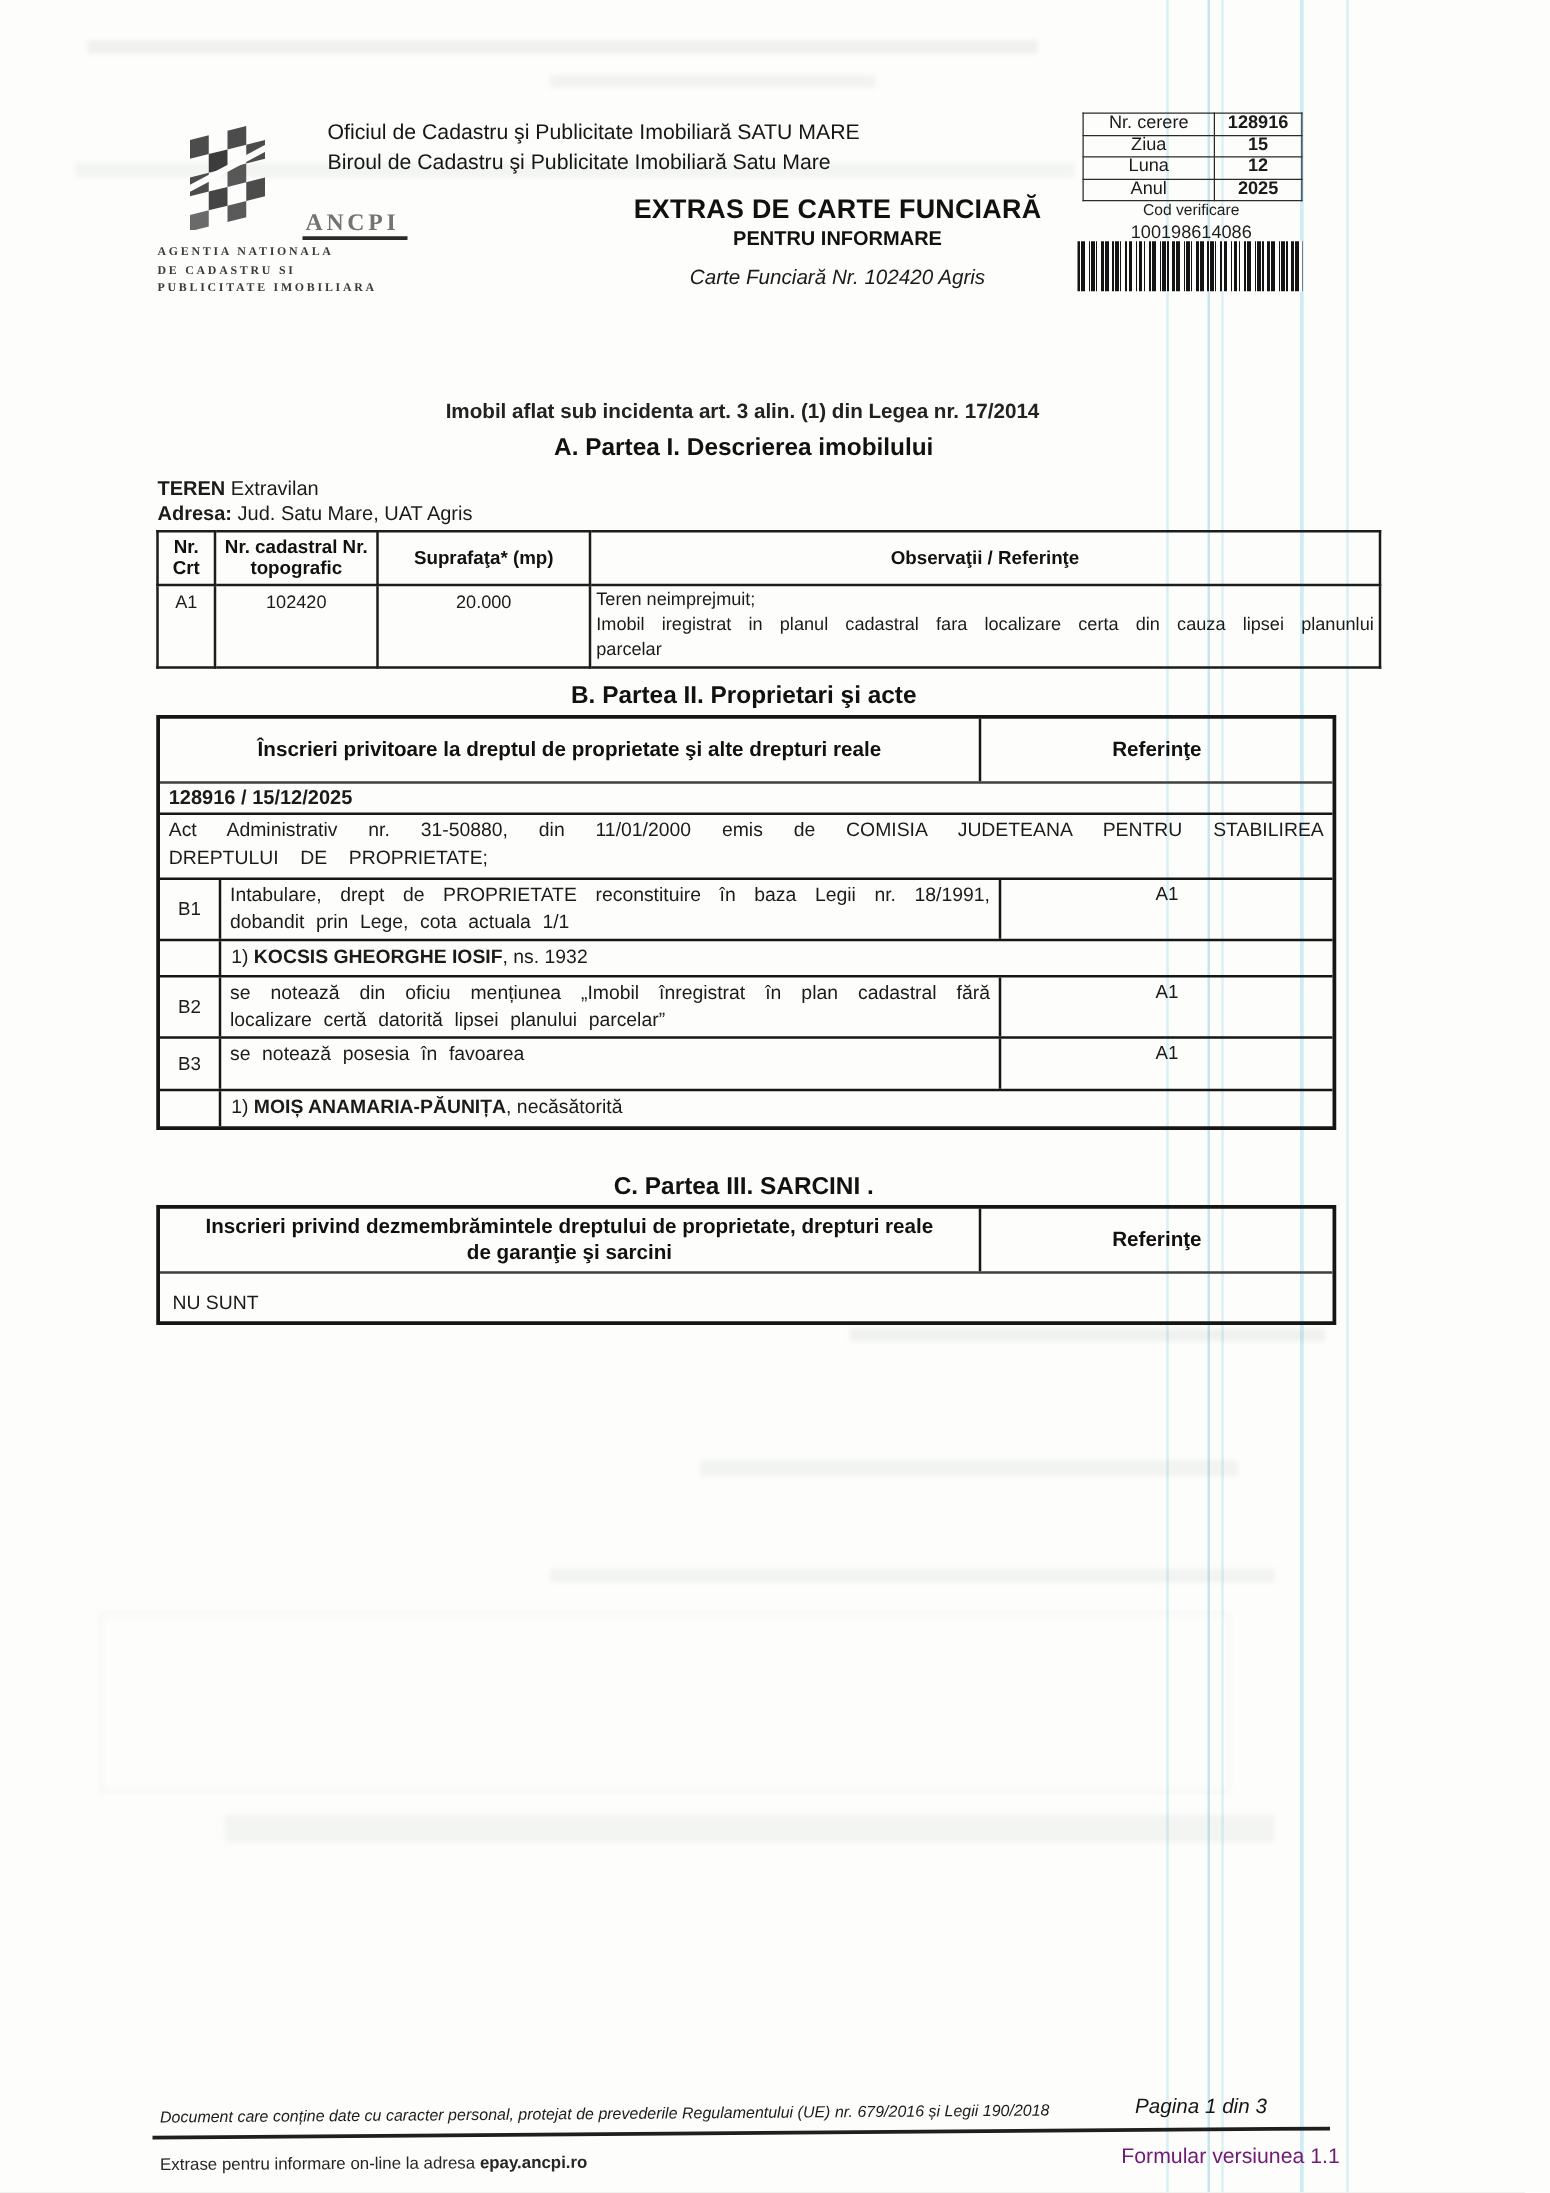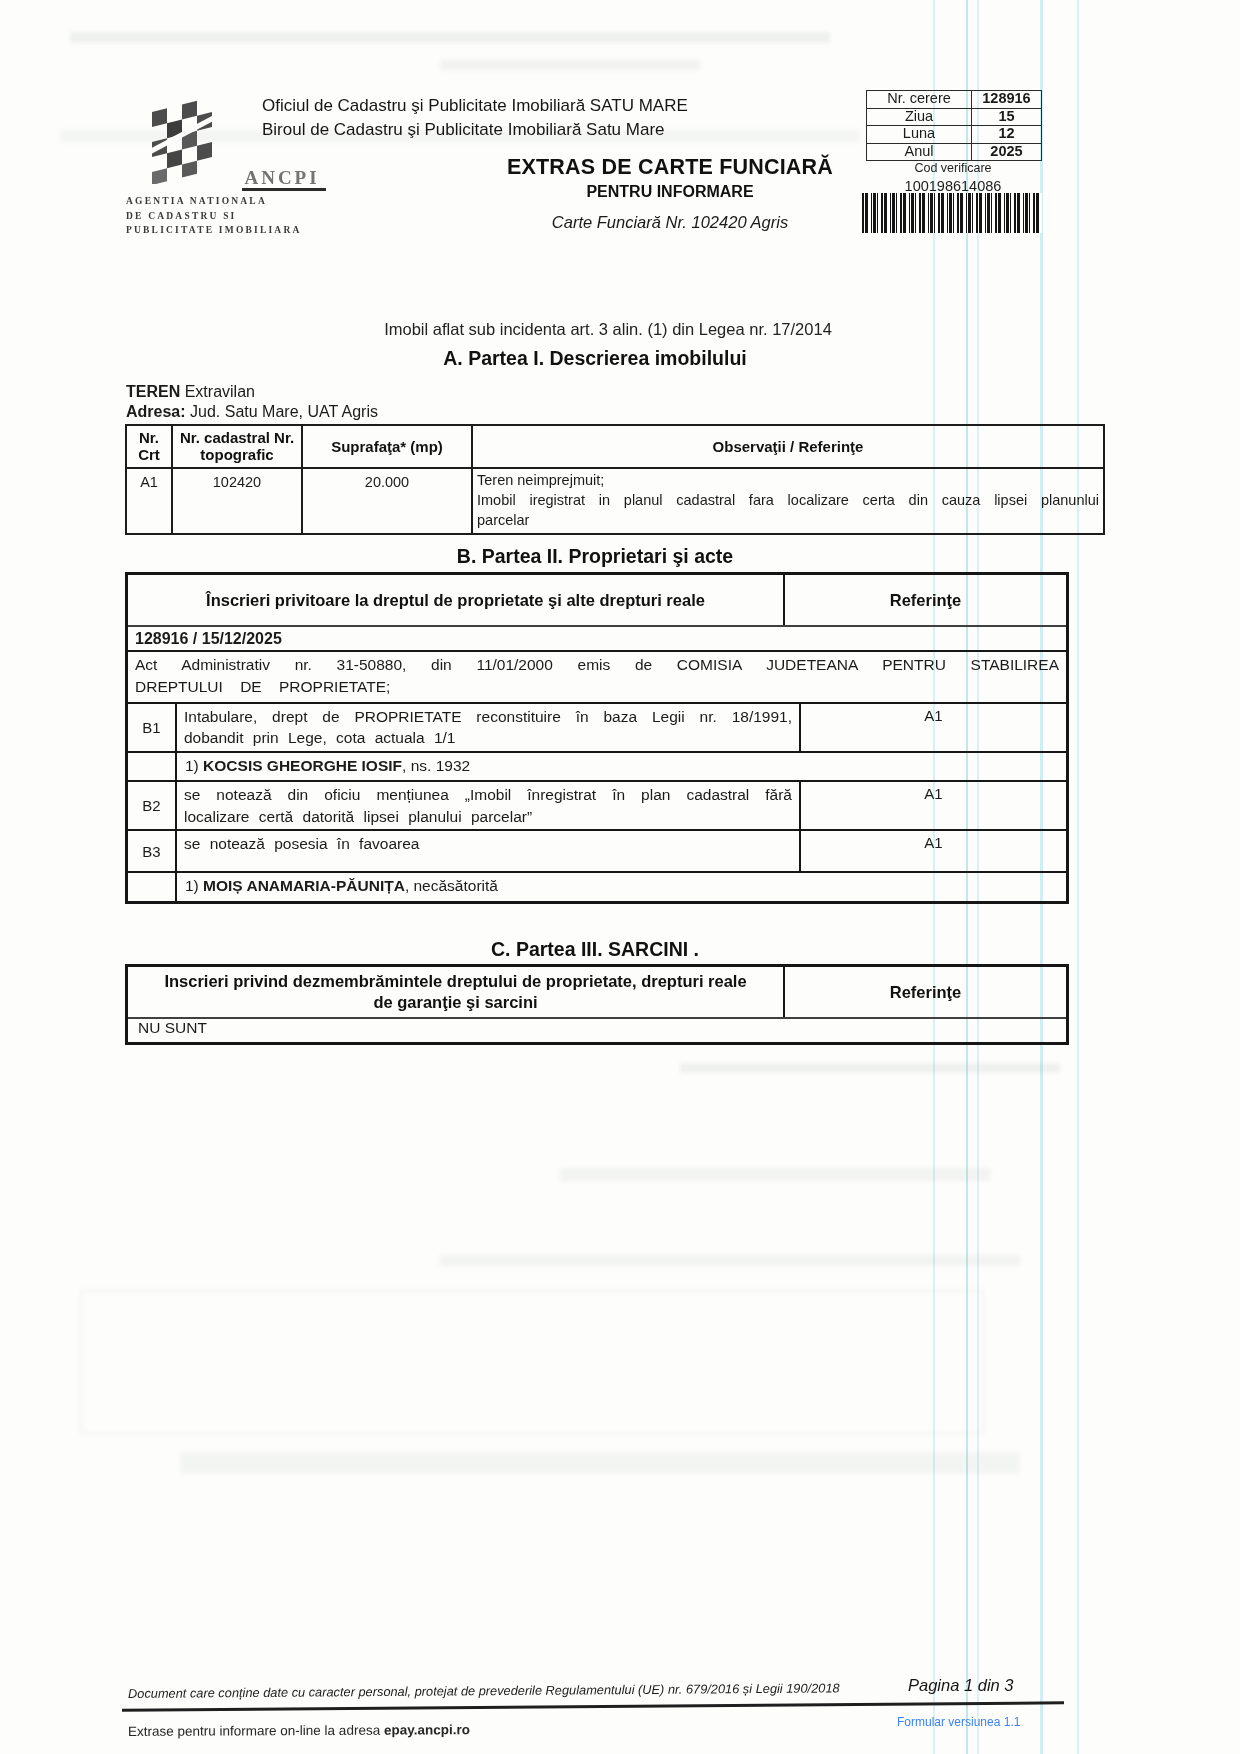--- a/index.html
+++ b/index.html
@@ -37,22 +37,22 @@
   .reqtab td.lab{width:100px;}
   .reqtab td.val{font-weight:bold;}
   .codver{position:absolute;left:860px;top:161px;width:186px;text-align:center;
     font-size:12.5px;color:#1d1d1d;line-height:1.25;}
   .codnum{font-size:14.5px;border-bottom:1.5px solid #333;display:inline-block;padding:0 2px;}
   .barcode{position:absolute;left:862px;top:193px;width:180px;height:40px;
     background:repeating-linear-gradient(90deg,#141414 0 2px,#fdfdfc 2px 3px,#141414 3px 6px,
       #fdfdfc 6px 9px,#141414 9px 10px,#fdfdfc 10px 11px,#141414 11px 14px,#fdfdfc 14px 15px,
       #141414 15px 16px,#fdfdfc 16px 19px);}
   
-  .notice{position:absolute;left:138px;top:320px;width:940px;text-align:center;
-    font-size:16.5px;color:#222;}
+  .notice{position:absolute;left:124px;top:320px;width:940px;text-align:center;
+    font-size:16.5px;color:#222;font-weight:bold;}
   .sect{position:absolute;left:125px;width:940px;text-align:center;
     font-size:19.5px;font-weight:bold;color:#111;}
   .sa{top:347px;} .sb{top:545px;} .sc{top:938px;}
   .teren{position:absolute;left:126px;top:383px;font-size:16px;}
   .adresa{position:absolute;left:126px;top:403px;font-size:16px;}
   b.inl{font-weight:bold;}
   
   .atab{position:absolute;left:125px;top:424px;width:980px;border-collapse:collapse;table-layout:fixed;}
   .atab th,.atab td{border:2px solid #1c1c1c;}
   .atab th{font-size:15px;line-height:1.15;padding:3px 1px;color:#111;}
@@ -77,30 +77,30 @@
   .ws1{word-spacing:13px;} .ws2{word-spacing:3px;}
   .brow{display:flex;border-bottom:2px solid #161616;}
   .brow.last{border-bottom:none;}
   .bid{width:47px;border-right:2px solid #161616;display:flex;align-items:center;
     justify-content:center;font-size:15px;flex-shrink:0;}
   .btxt{width:608px;border-right:2px solid #161616;padding:2px 7px;font-size:15.5px;
     text-align:justify;line-height:1.4;word-spacing:5px;box-sizing:content-box;}
   .bref{flex:1;text-align:center;font-size:15px;padding-top:3px;}
   .bowner{flex:1;padding:3px 8px 4px;font-size:15.5px;line-height:1.3;}
   .bowner .nm{font-weight:bold;}
-  .nusunt{font-size:15.5px;padding:0 10px 5px;}
+  .nusunt{font-size:15.5px;padding:15px 10px 5px;}
   
   .footline{position:absolute;left:122px;top:1705px;width:942px;height:2.5px;
     background:#1f1f1f;transform:rotate(-0.45deg);}
   .privacy{position:absolute;left:128px;top:1686px;font-size:12.8px;font-style:italic;
     color:#1d1d1d;transform:rotate(-0.45deg);transform-origin:left center;}
   .pageno{position:absolute;left:908px;top:1676px;font-size:16.5px;font-style:italic;color:#161616;}
   .online{position:absolute;left:128px;top:1724px;font-size:13.5px;color:#262626;
     transform:rotate(-0.3deg);transform-origin:left center;}
-  .version{position:absolute;left:897px;top:1715px;font-size:12px;color:#3b82f6;}
+  .version{position:absolute;left:897px;top:1715px;font-size:17px;color:#701a75;}
 </style>
 </head>
 <body>
 
 <div id="page">
 
   <div class="vline vl1"></div>
   <div class="vline vl2"></div>
   <div class="vline vl3"></div>
   <div class="vline vl4"></div>

